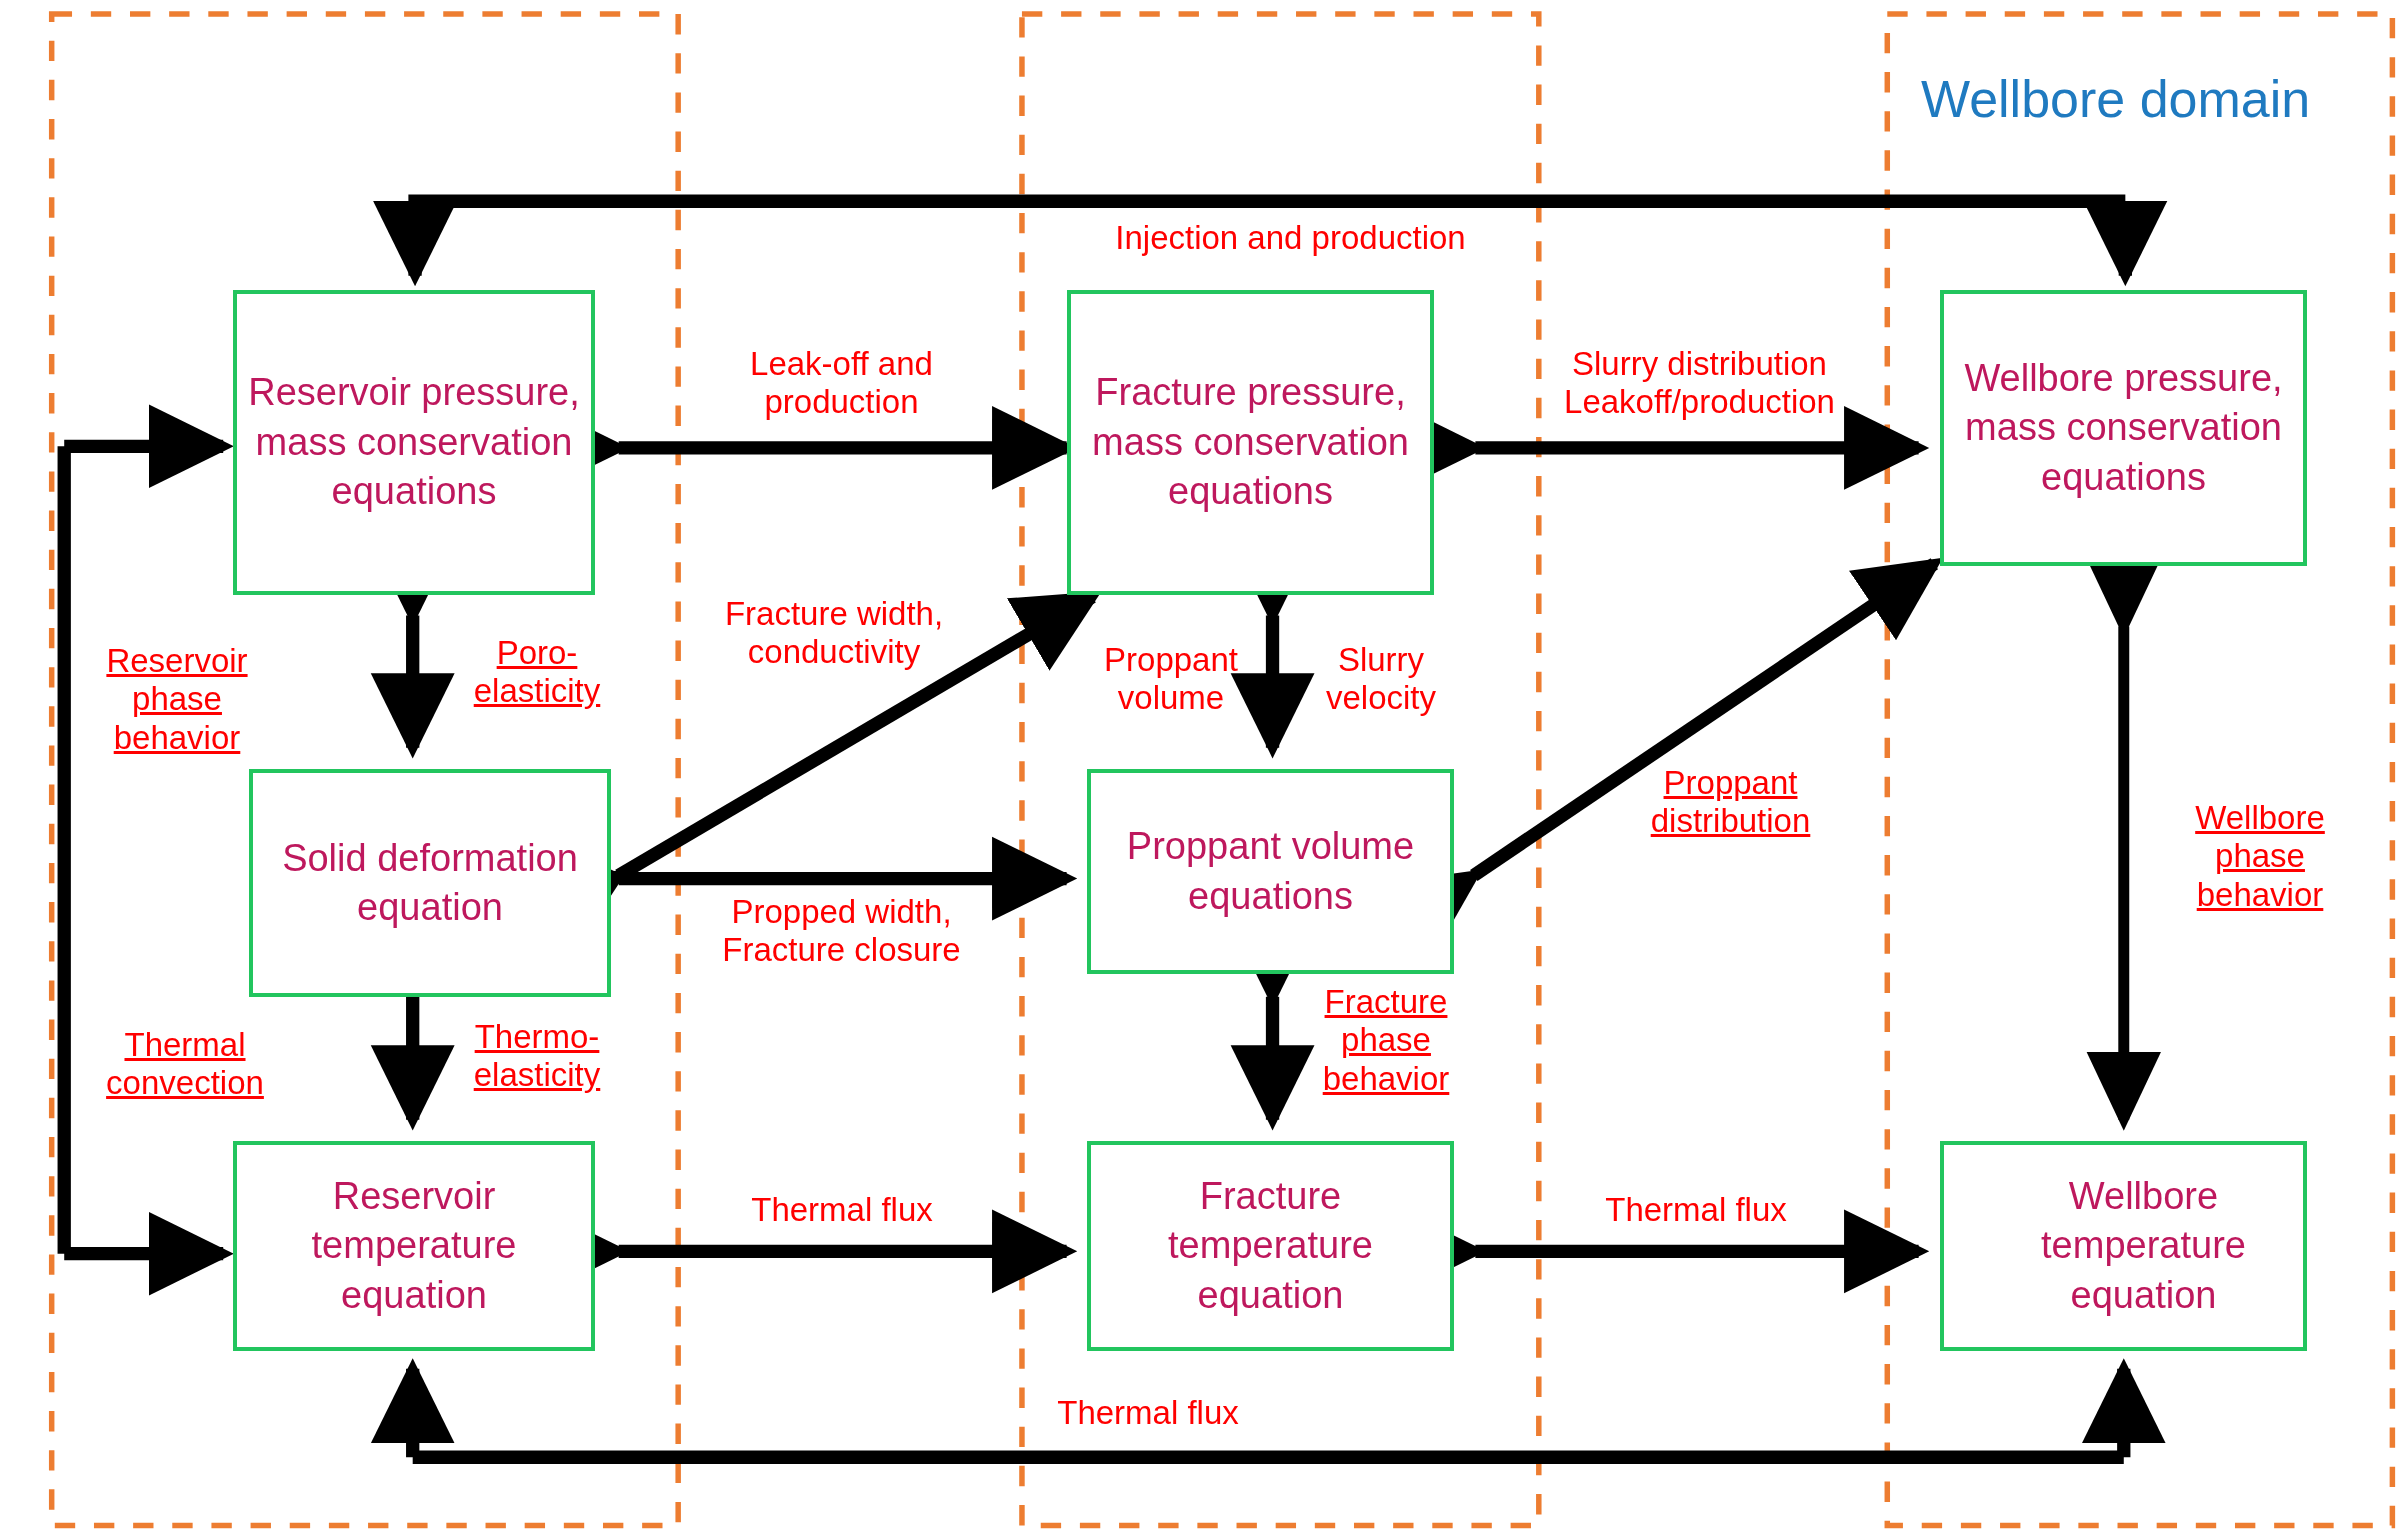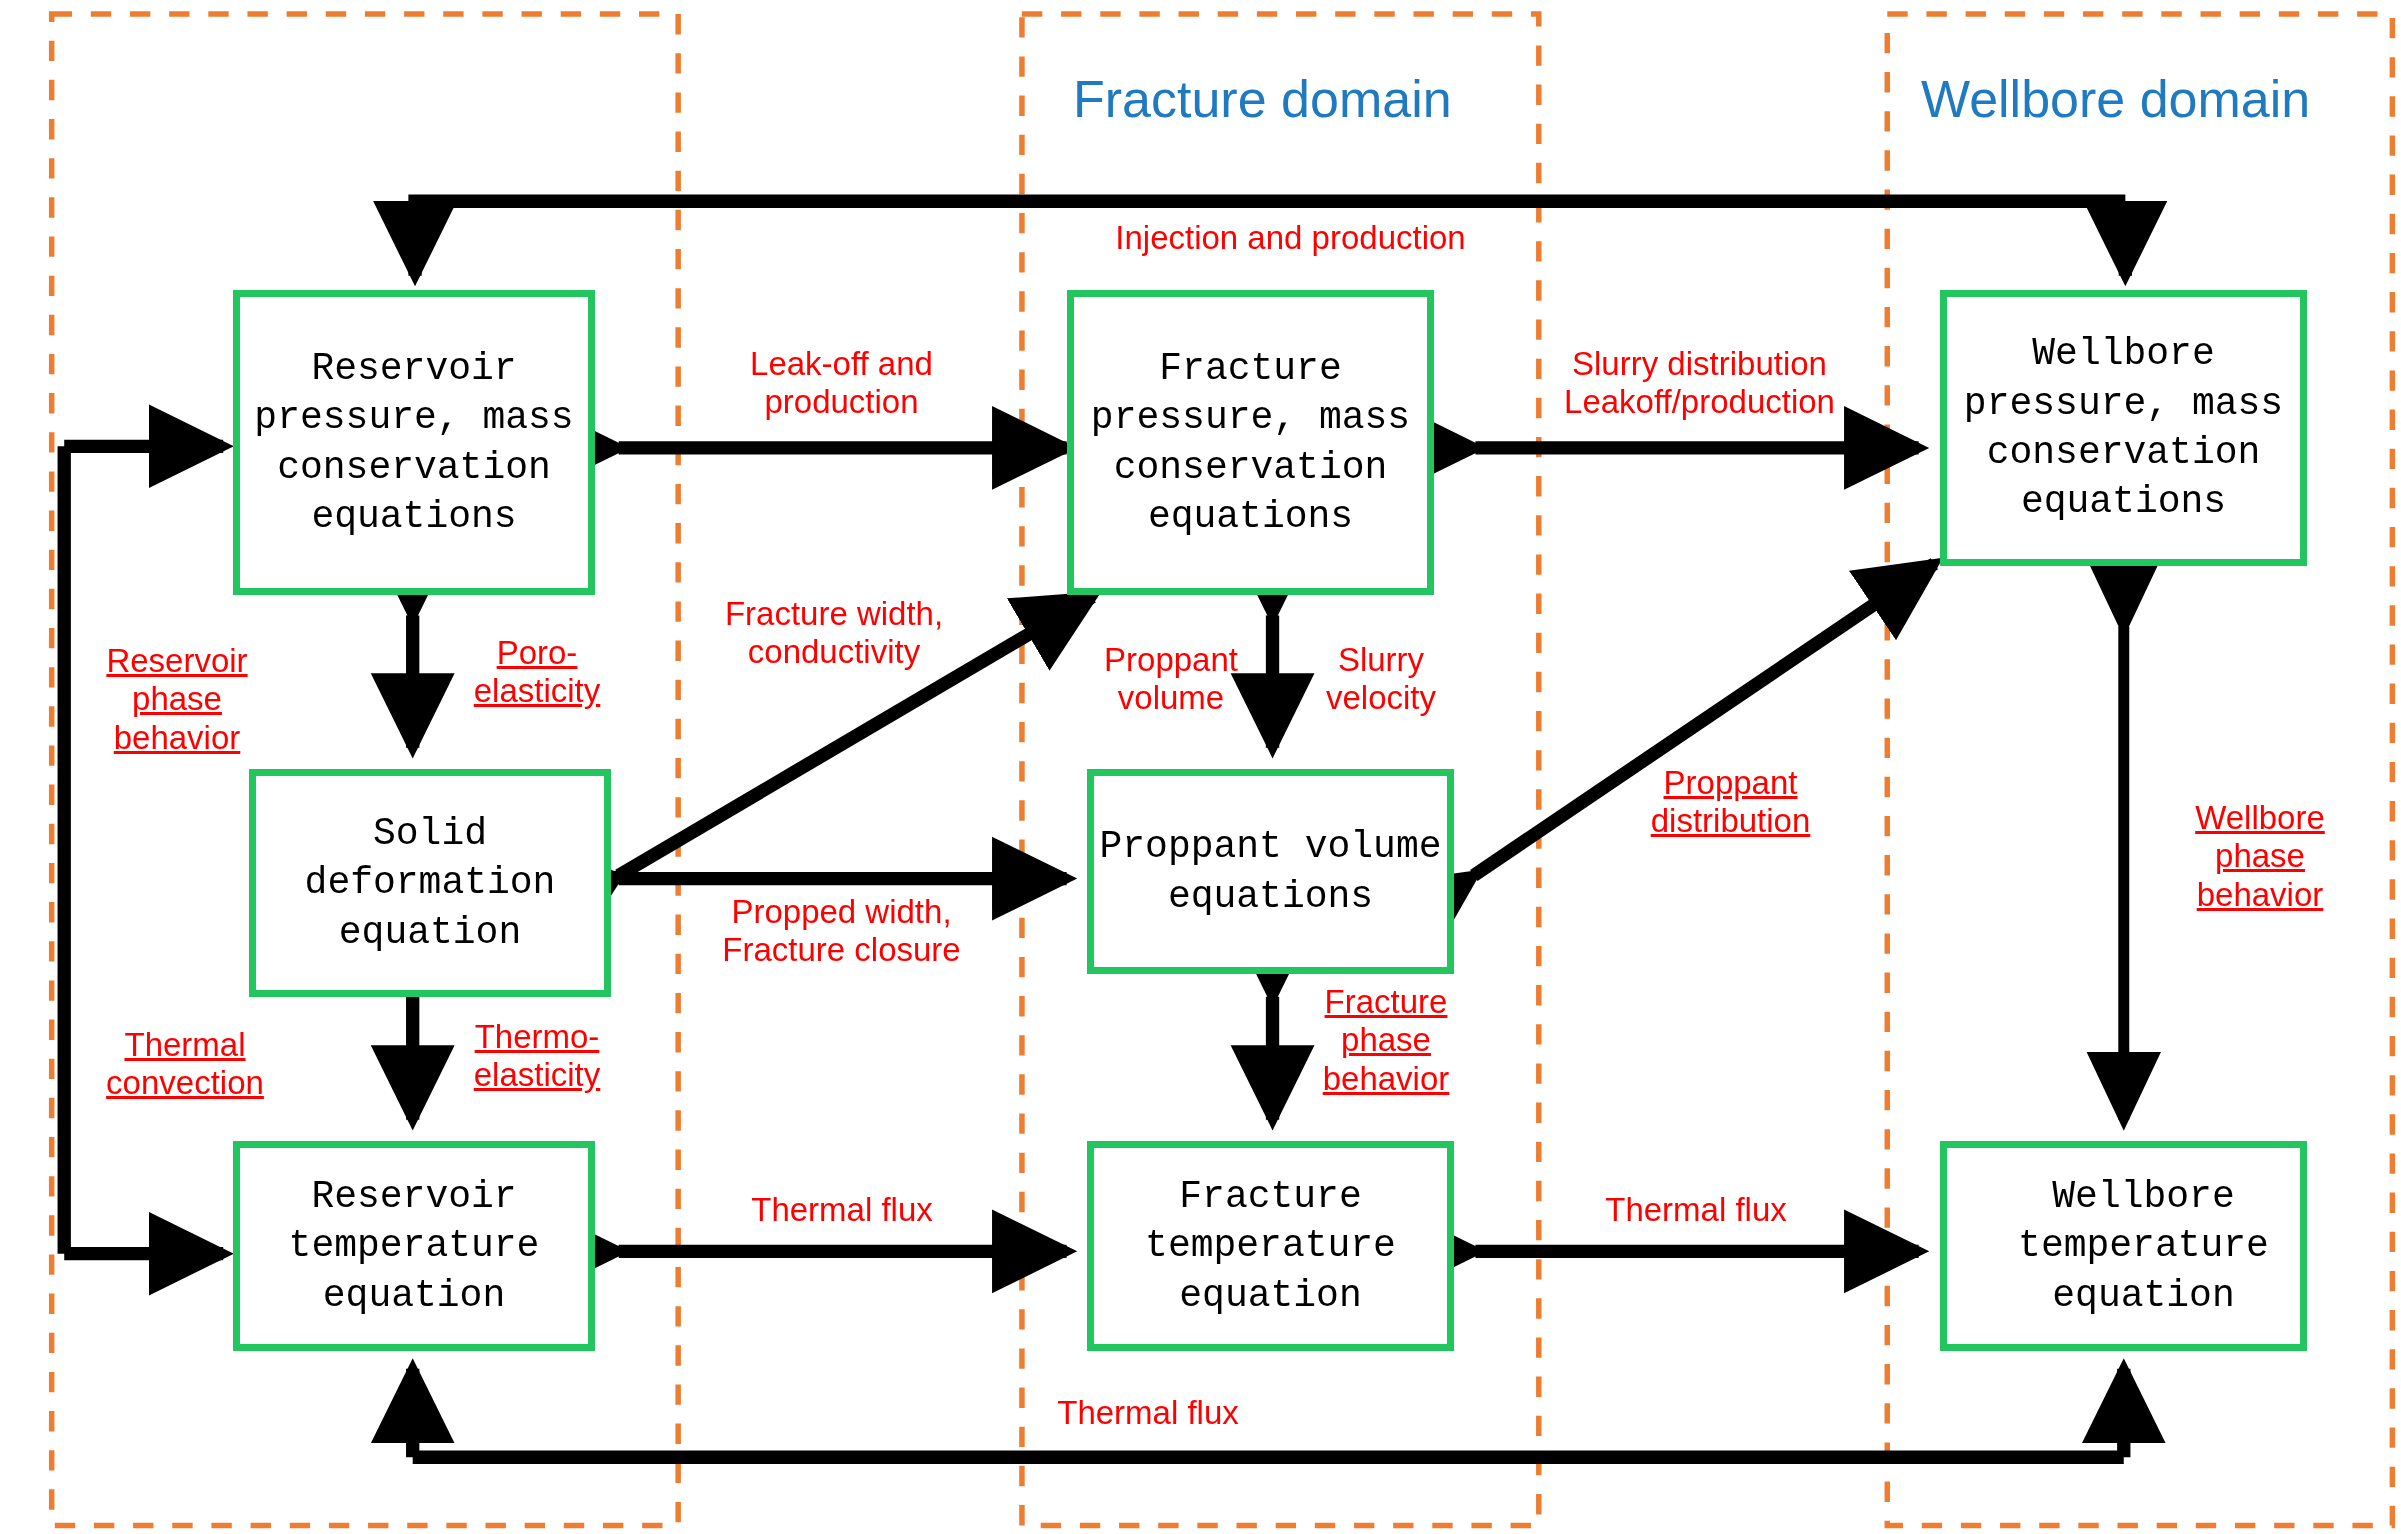--- a/index.html
+++ b/index.html
@@ -27,30 +27,30 @@
     position: absolute;
     color: #1f7ac0;
     font-size: 52px;
     font-weight: 400;
     white-space: nowrap;
     font-family: "Liberation Sans", sans-serif;
   }
   .node-box {
     position: absolute;
     box-sizing: border-box;
-    border: 7px solid #22c55e;
+    border: 4px solid #22c55e;
     background: #ffffff;
     display: flex;
     align-items: center;
     justify-content: center;
     text-align: center;
-    color: #000000;
+    color: #be185d;
     font-size: 38px;
     line-height: 1.30;
-    font-family: Liberation Mono, monospace;
+    font-family: Liberation Sans, sans-serif;
   }
   .node-box span { display: block; padding: 0 4.7px; }
   .edge-label {
     position: absolute;
     color: #ff0000;
     font-size: 33px;
     line-height: 1.16;
     text-align: center;
     white-space: pre-line;
     font-family: "Liberation Sans", sans-serif;
@@ -107,21 +107,20 @@
     <line x1="790" y1="1122" x2="1362" y2="1122" stroke="#000000" stroke-width="17" marker-start="url(#ah)" marker-end="url(#ah)"></line>
 
     <line x1="790" y1="1118" x2="1395" y2="762" stroke="#000000" stroke-width="17" marker-start="url(#ah)" marker-end="url(#ah)"></line>
 
     <line x1="1882" y1="1118" x2="2470" y2="720" stroke="#000000" stroke-width="17" marker-start="url(#ah)" marker-end="url(#ah)"></line>
 
     <line x1="790" y1="1598" x2="1362" y2="1598" stroke="#000000" stroke-width="17" marker-start="url(#ah)" marker-end="url(#ah)"></line>
     <line x1="1884" y1="1598" x2="2450" y2="1598" stroke="#000000" stroke-width="17" marker-start="url(#ah)" marker-end="url(#ah)"></line>
   </svg>
 
-  <div class="domain-title" style="left:1073px; top:69px;">Fracture domain</div>
   <div class="domain-title" style="left:1921px; top:69px;">Wellbore domain</div>
 
   <div class="node-box" style="left:233px; top:290px; width:362px; height:305px;">
     <span>Reservoir pressure, mass conservation equations</span>
   </div>
 
   <div class="node-box" style="left:1067px; top:290px; width:367px; height:305px;">
     <span>Fracture pressure, mass conservation equations</span>
   </div>
 

